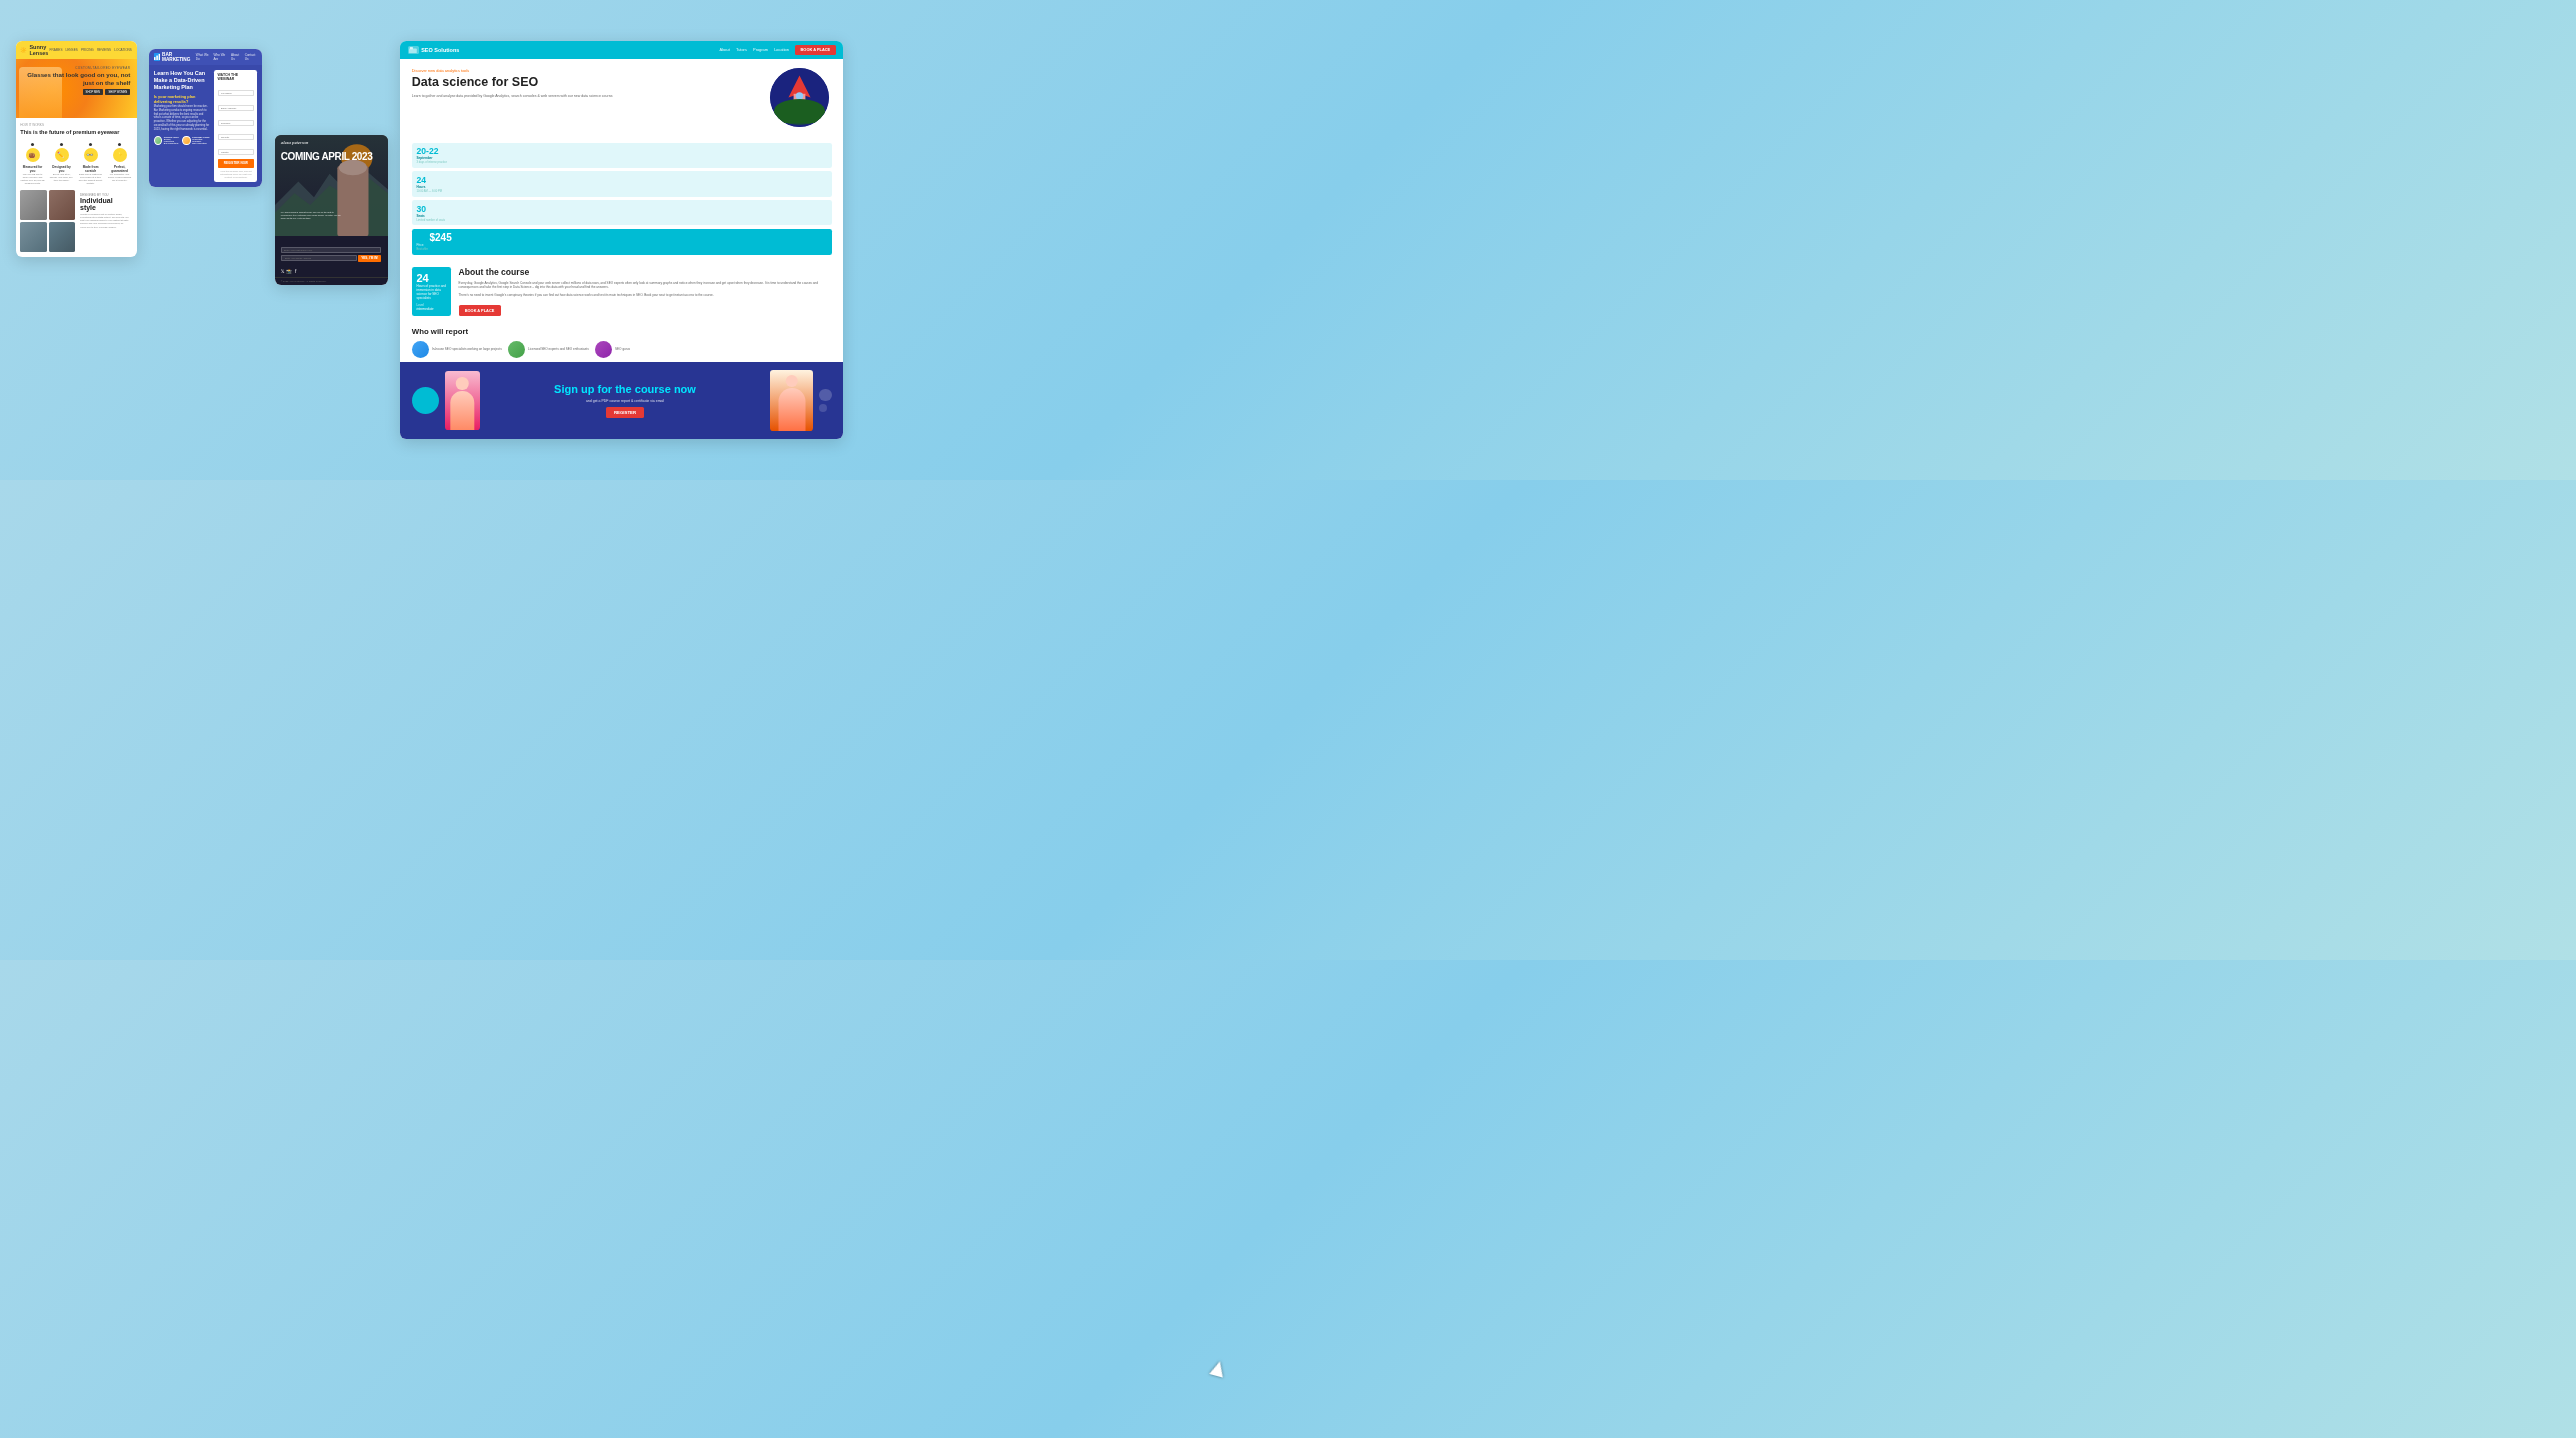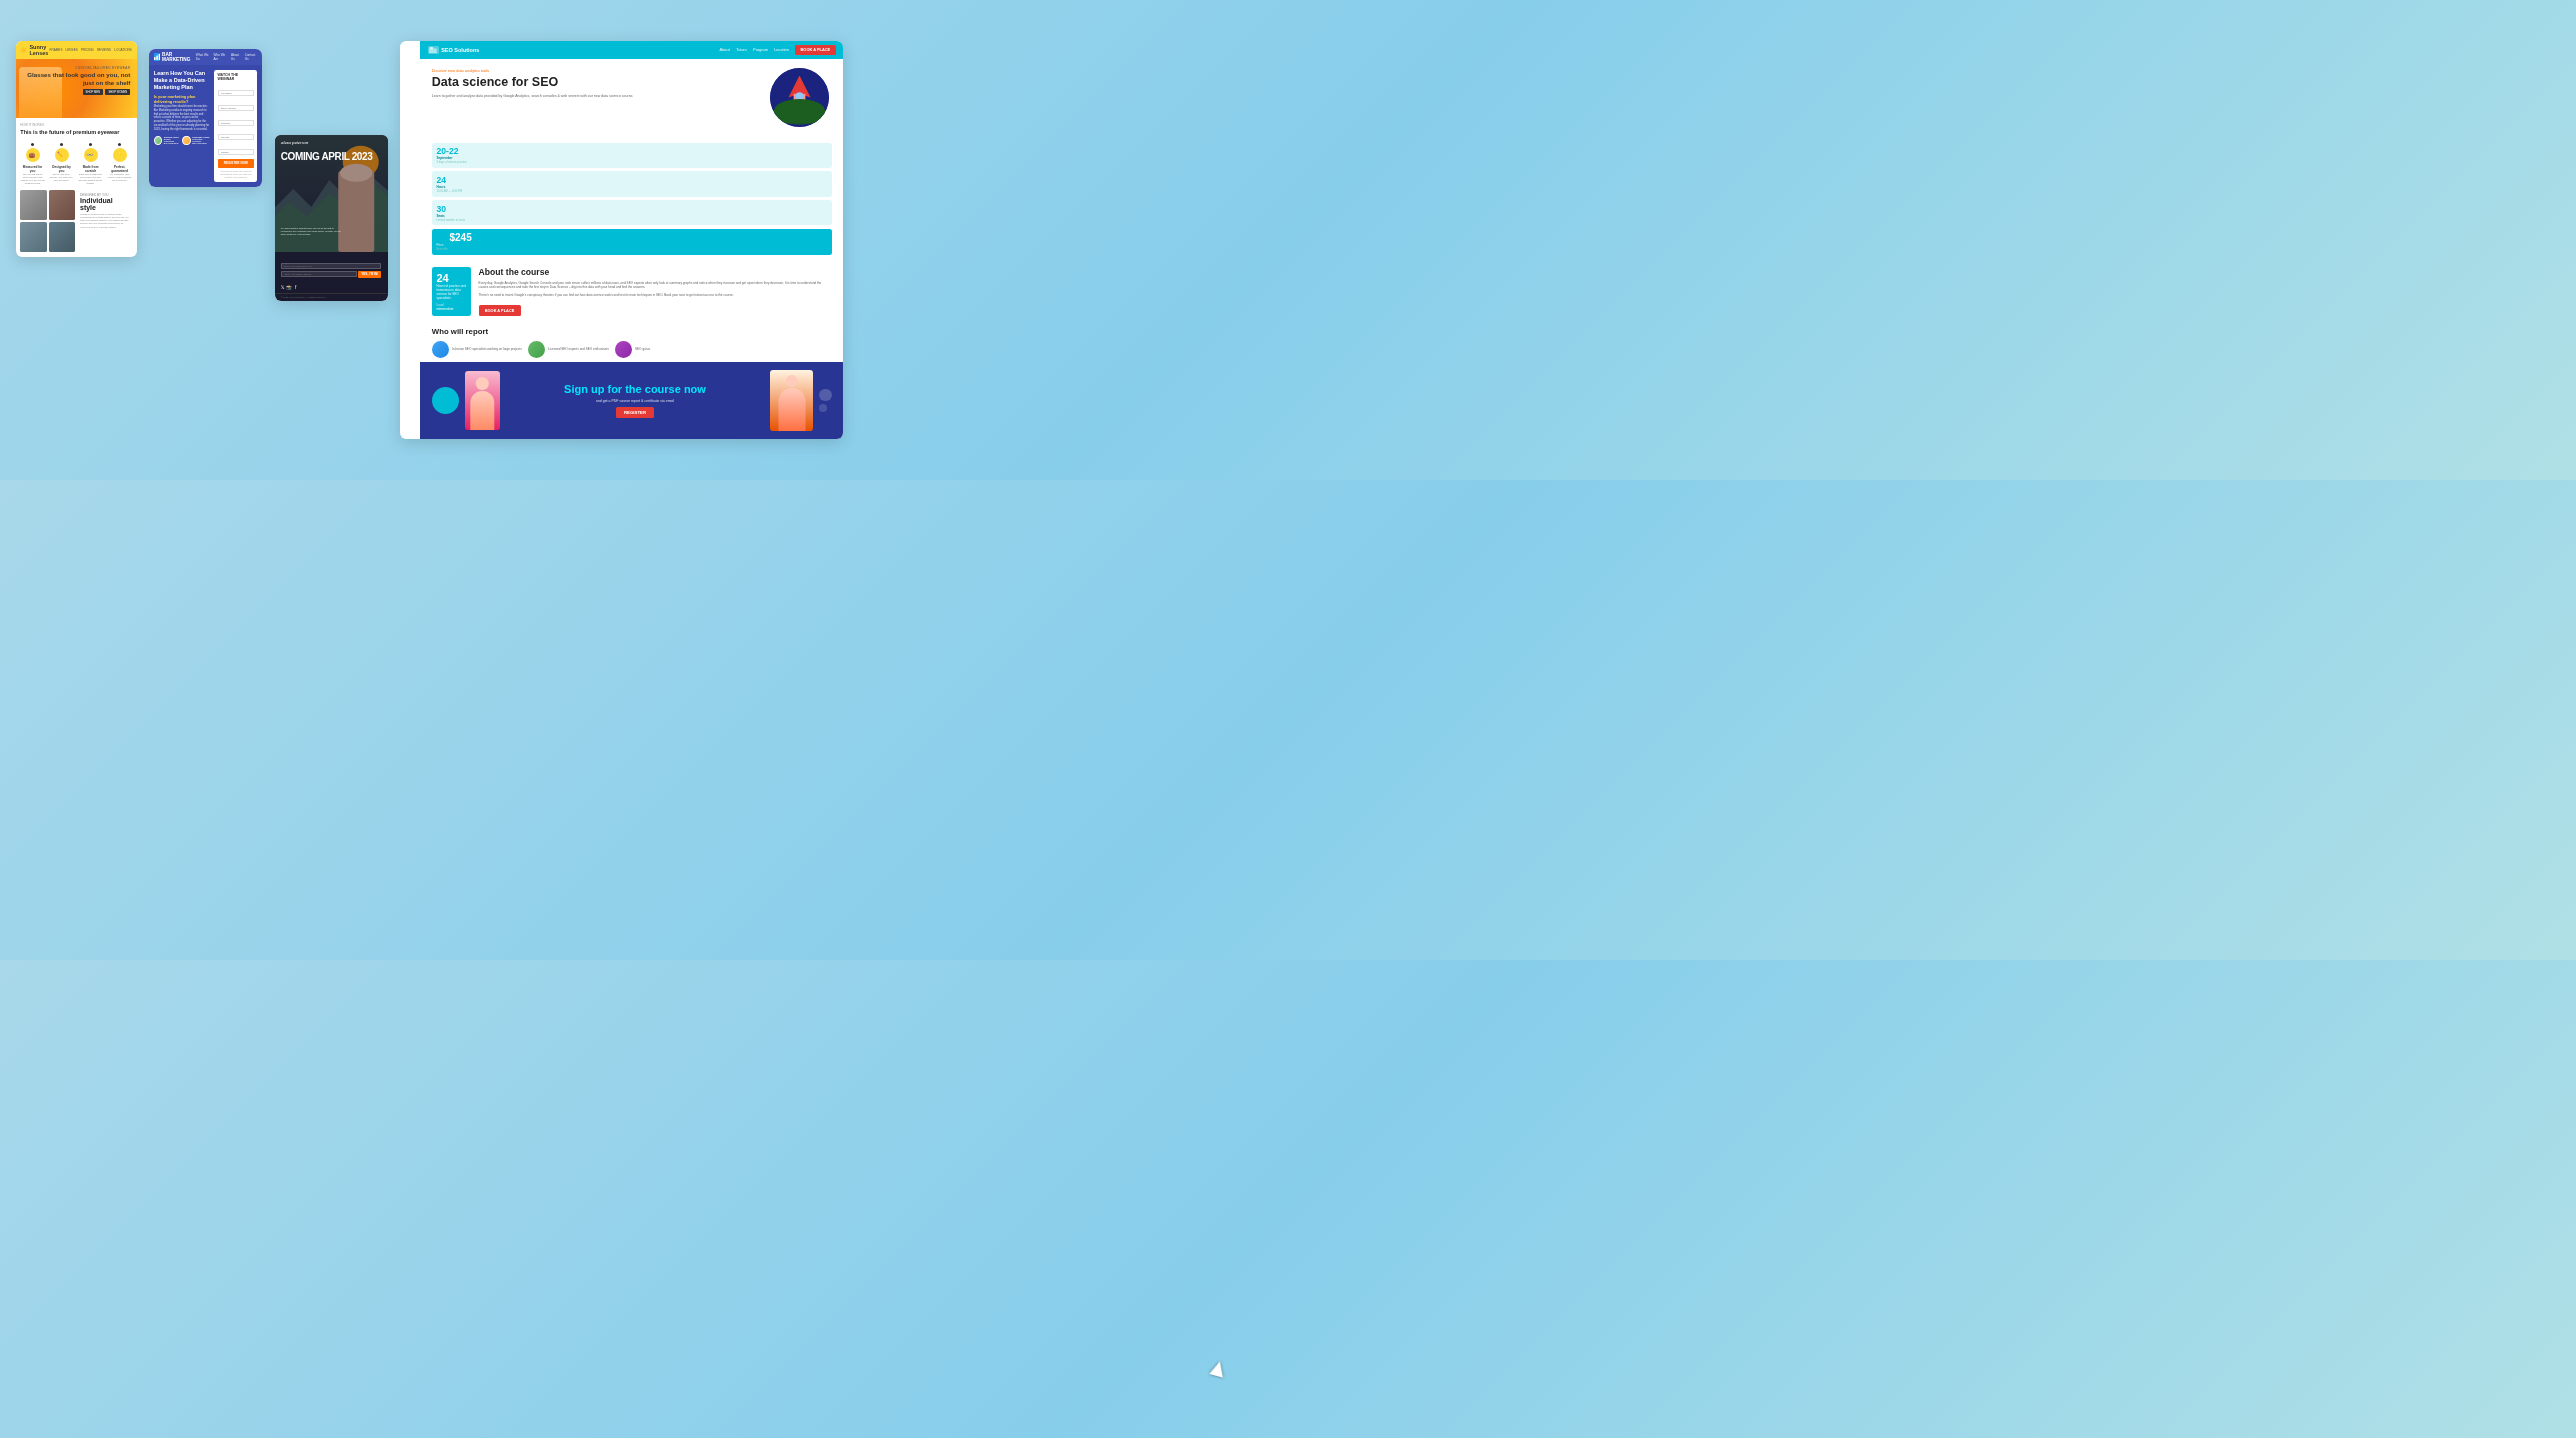--- a/index.html
+++ b/index.html
@@ -374,21 +374,21 @@
     }
 
     
     .card-3 {
       width: 113px;
       flex-shrink: 0;
       margin-top: 94px;
     }
 
     .alexa-hero {
-      height: 117px;
+      height: 101px;
       background: linear-gradient(to bottom, #37474f 0%, #263238 60%, #1a1a2e 100%);
       position: relative;
       overflow: hidden;
     }
 
     .alexa-name {
       position: absolute;
       top: 4.7px;
       left: 6.2px;
       font-size: 4.7px;
@@ -481,21 +481,20 @@
       padding: 2.3px 6.2px;
       font-size: 2.3px;
       color: #666;
       border-top: 0.8px solid #333;
     }
 
     
     .card-4 {
       flex: 1;
       min-width: 0;
-      padding-left: 20px;
     }
 
     .seo-header {
       background: #00bcd4;
       padding: 3.9px 7.8px;
       display: flex;
       justify-content: space-between;
       align-items: center;
     }
 

